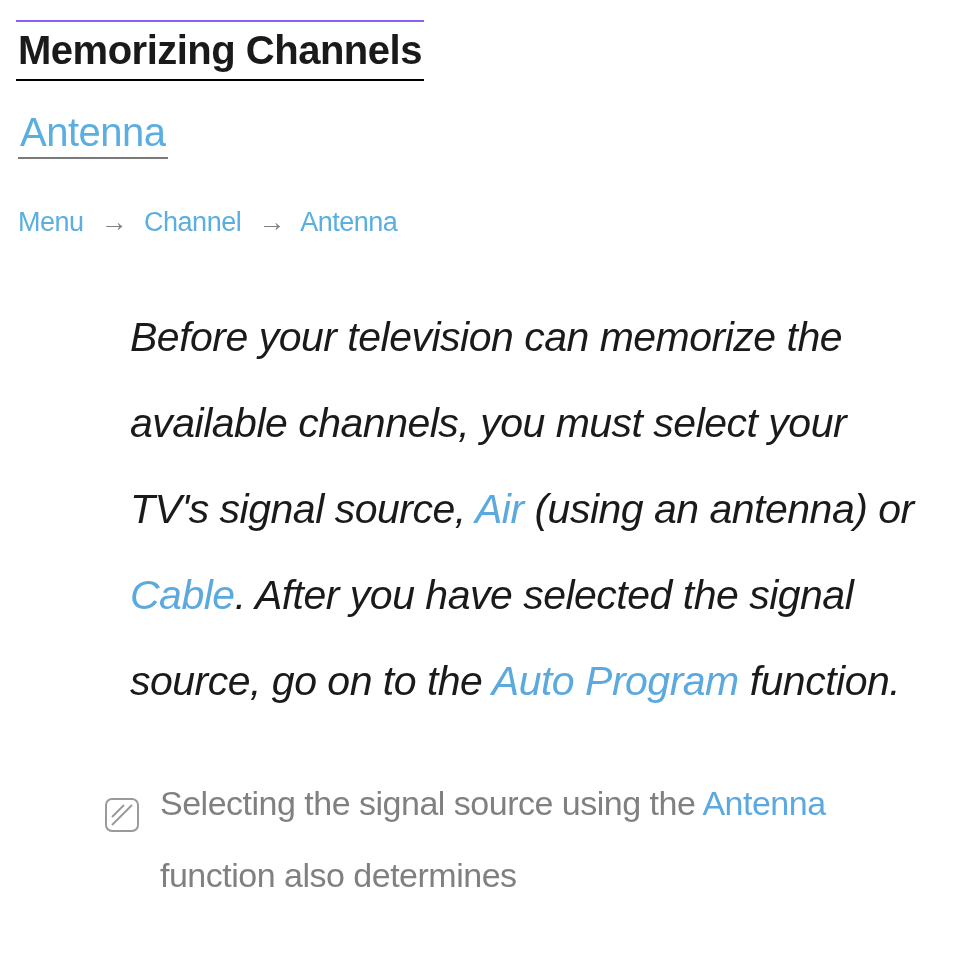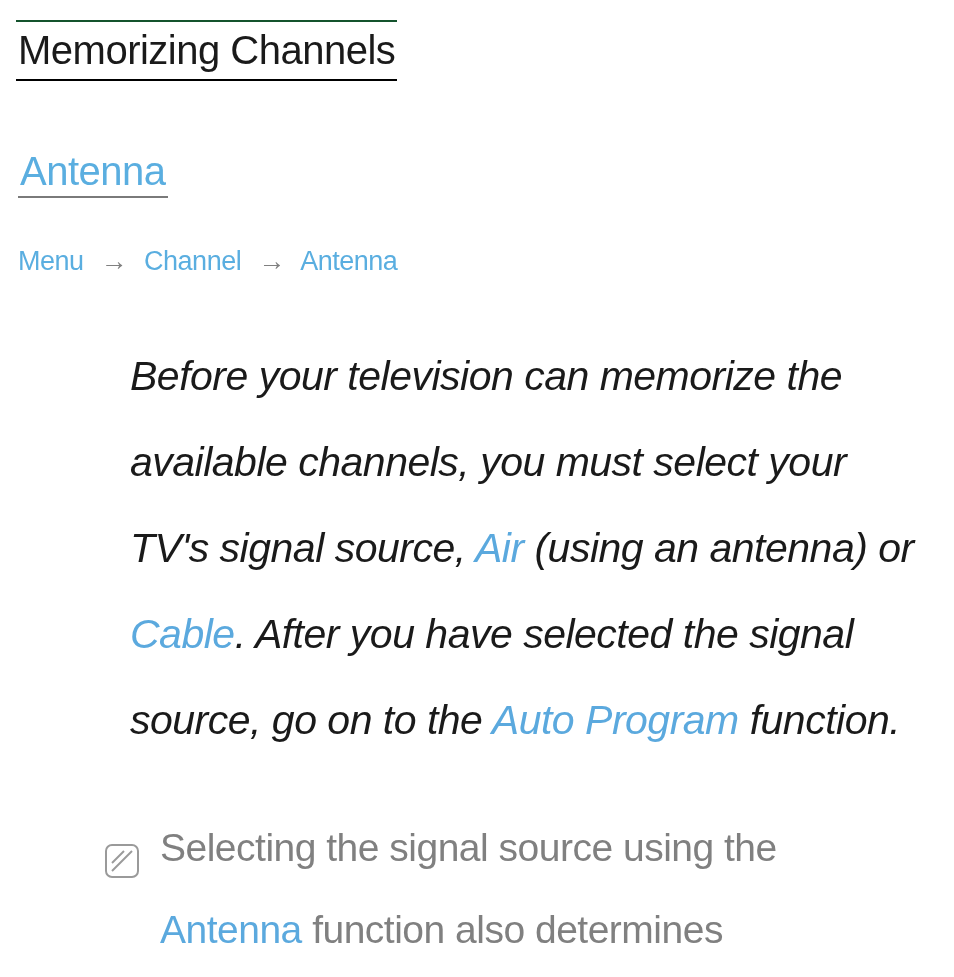--- a/index.html
+++ b/index.html
@@ -13,26 +13,26 @@
       background: #ffffff;
       font-family: "Helvetica Neue", Helvetica, Arial, sans-serif;
       padding: 20px 16px 0 16px;
       overflow: hidden;
       font-weight: 300;
       letter-spacing: -0.5px;
     }
     .title {
       font-size: 40px;
       color: #1a1a1a;
-      border-top: 2px solid #14532d;
+      border-top: 2px solid #8b5cf6;
       border-bottom: 2px solid #000;
       padding: 6px 2px 6px 2px;
       display: inline-block;
-      margin-bottom: 68px;
-      font-weight: 400;
+      margin-bottom: 29px;
+      font-weight: 700;
     }
     .section-heading {
       font-size: 40px;
       color: #5aaee0;
       border-bottom: 2px solid #7a7a7a;
       display: inline-block;
       padding: 0 2px 2px 2px;
       margin-bottom: 48px;
       margin-left: 2px;
       font-weight: 300;
@@ -59,21 +59,21 @@
       font-weight: 300;
       font-style: italic;
     }
     .em-blue {
       color: #5ba9de;
     }
     .note-block {
       margin-left: 86px;
       margin-right: 12px;
       margin-top: 44px;
-      font-size: 39px;
+      font-size: 34px;
       line-height: 2.1;
       color: #808080;
       font-weight: 300;
       position: relative;
       padding-left: 58px;
     }
     .note-icon {
       position: absolute;
       left: 0;
       top: 20px;

